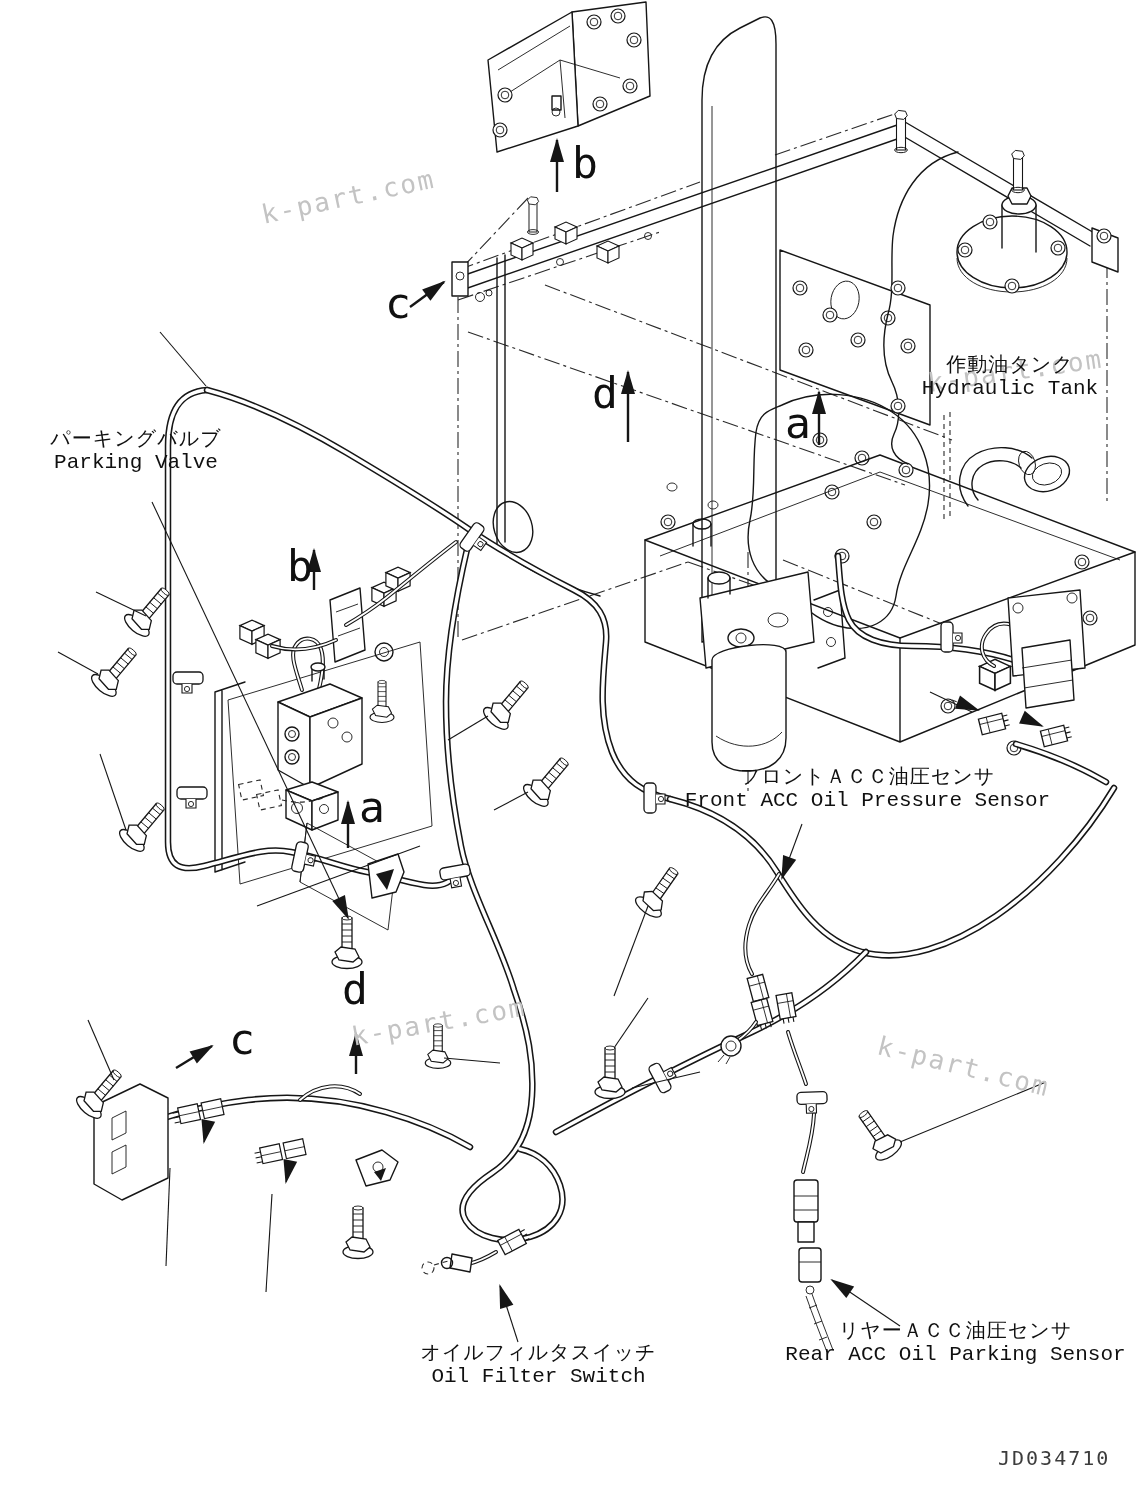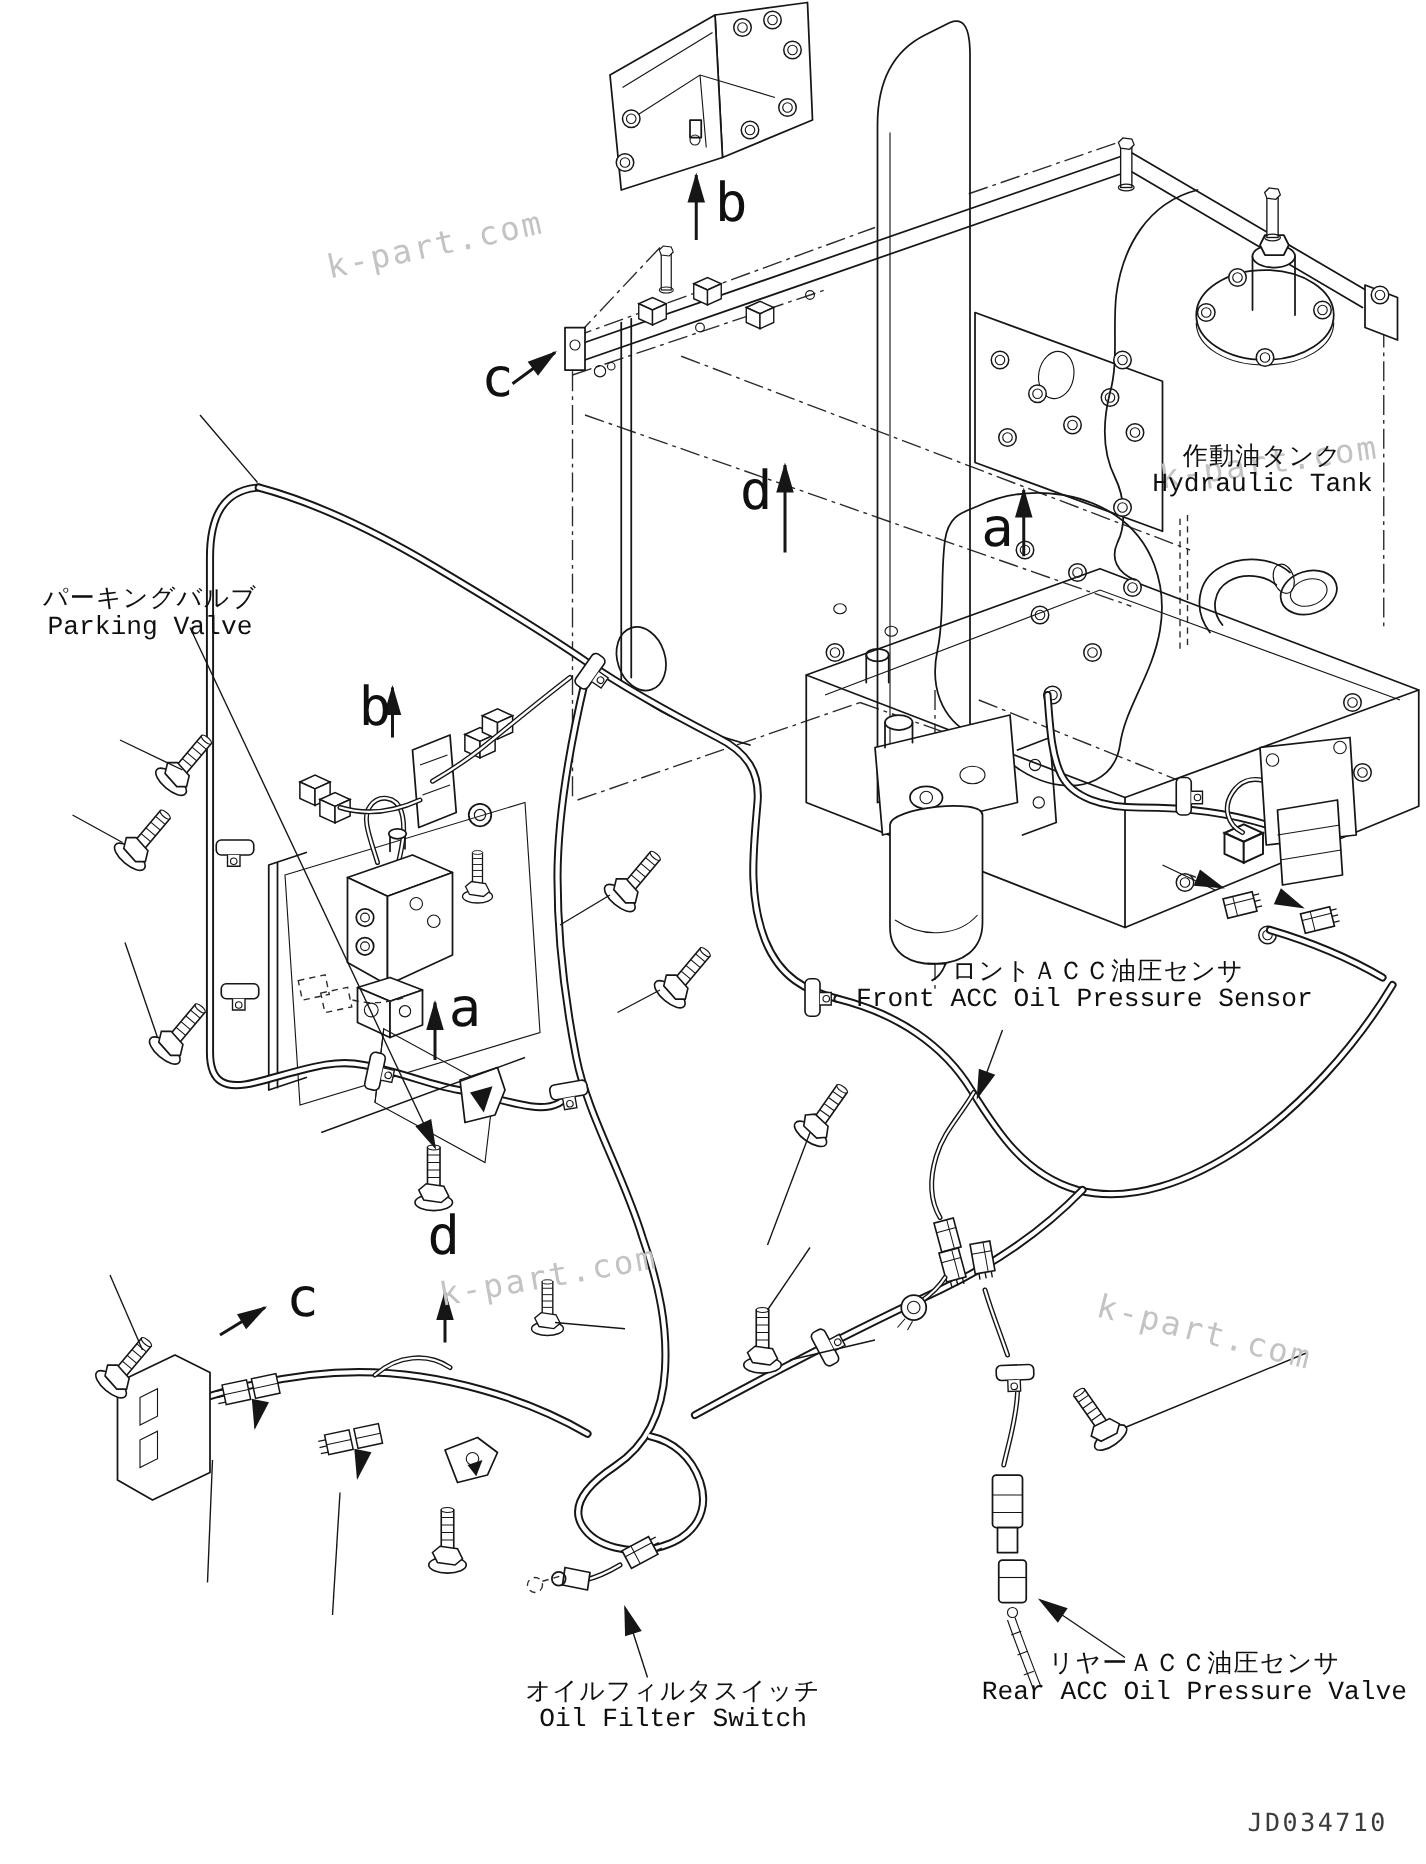--- a/index.html
+++ b/index.html
@@ -416,35 +416,35 @@
 
 <div class="wm" style="left:262px;top:200px;transform:rotate(-12deg);">k-part.com</div>
 <div class="wm" style="left:928px;top:368px;transform:rotate(-8deg);">k-part.com</div>
 <div class="wm" style="left:352px;top:1022px;transform:rotate(-10deg);">k-part.com</div>
 <div class="wm" style="left:878px;top:1030px;transform:rotate(14deg);">k-part.com</div>
 
 <div class="lbl" style="left:905px;top:352px;width:210px;">
   <div class="jp">作動油タンク</div>
   <div class="en">Hydraulic Tank</div>
 </div>
-<div class="lbl" style="left:0px;top:466px;width:240px;">
+<div class="lbl" style="left:0px;top:426px;width:240px;padding-left:16px;">
   <div class="jp">パーキングバルブ</div>
   <div class="en">Parking Valve</div>
 </div>
 <div class="lbl" style="left:670px;top:764px;width:395px;">
   <div class="jp">フロントＡＣＣ油圧センサ</div>
   <div class="en">Front ACC Oil Pressure Sensor</div>
 </div>
 <div class="lbl" style="left:411px;top:1340px;width:255px;">
   <div class="jp">オイルフィルタスイッチ</div>
   <div class="en">Oil Filter Switch</div>
 </div>
 <div class="lbl" style="left:770px;top:1318px;width:371px;">
   <div class="jp">リヤーＡＣＣ油圧センサ</div>
-  <div class="en">Rear ACC Oil Pressure Valve</div>
+  <div class="en">Rear ACC Oil Parking Sensor</div>
 </div>
 
 <div class="letter" style="left:563px;top:142px;">b</div>
 <div class="letter" style="left:376px;top:282px;">c</div>
 <div class="letter" style="left:583px;top:372px;">d</div>
 <div class="letter" style="left:776px;top:402px;">a</div>
 <div class="letter" style="left:278px;top:545px;">b</div>
 <div class="letter" style="left:350px;top:786px;">a</div>
 <div class="letter" style="left:333px;top:968px;">d</div>
 <div class="letter" style="left:220px;top:1018px;">c</div>

